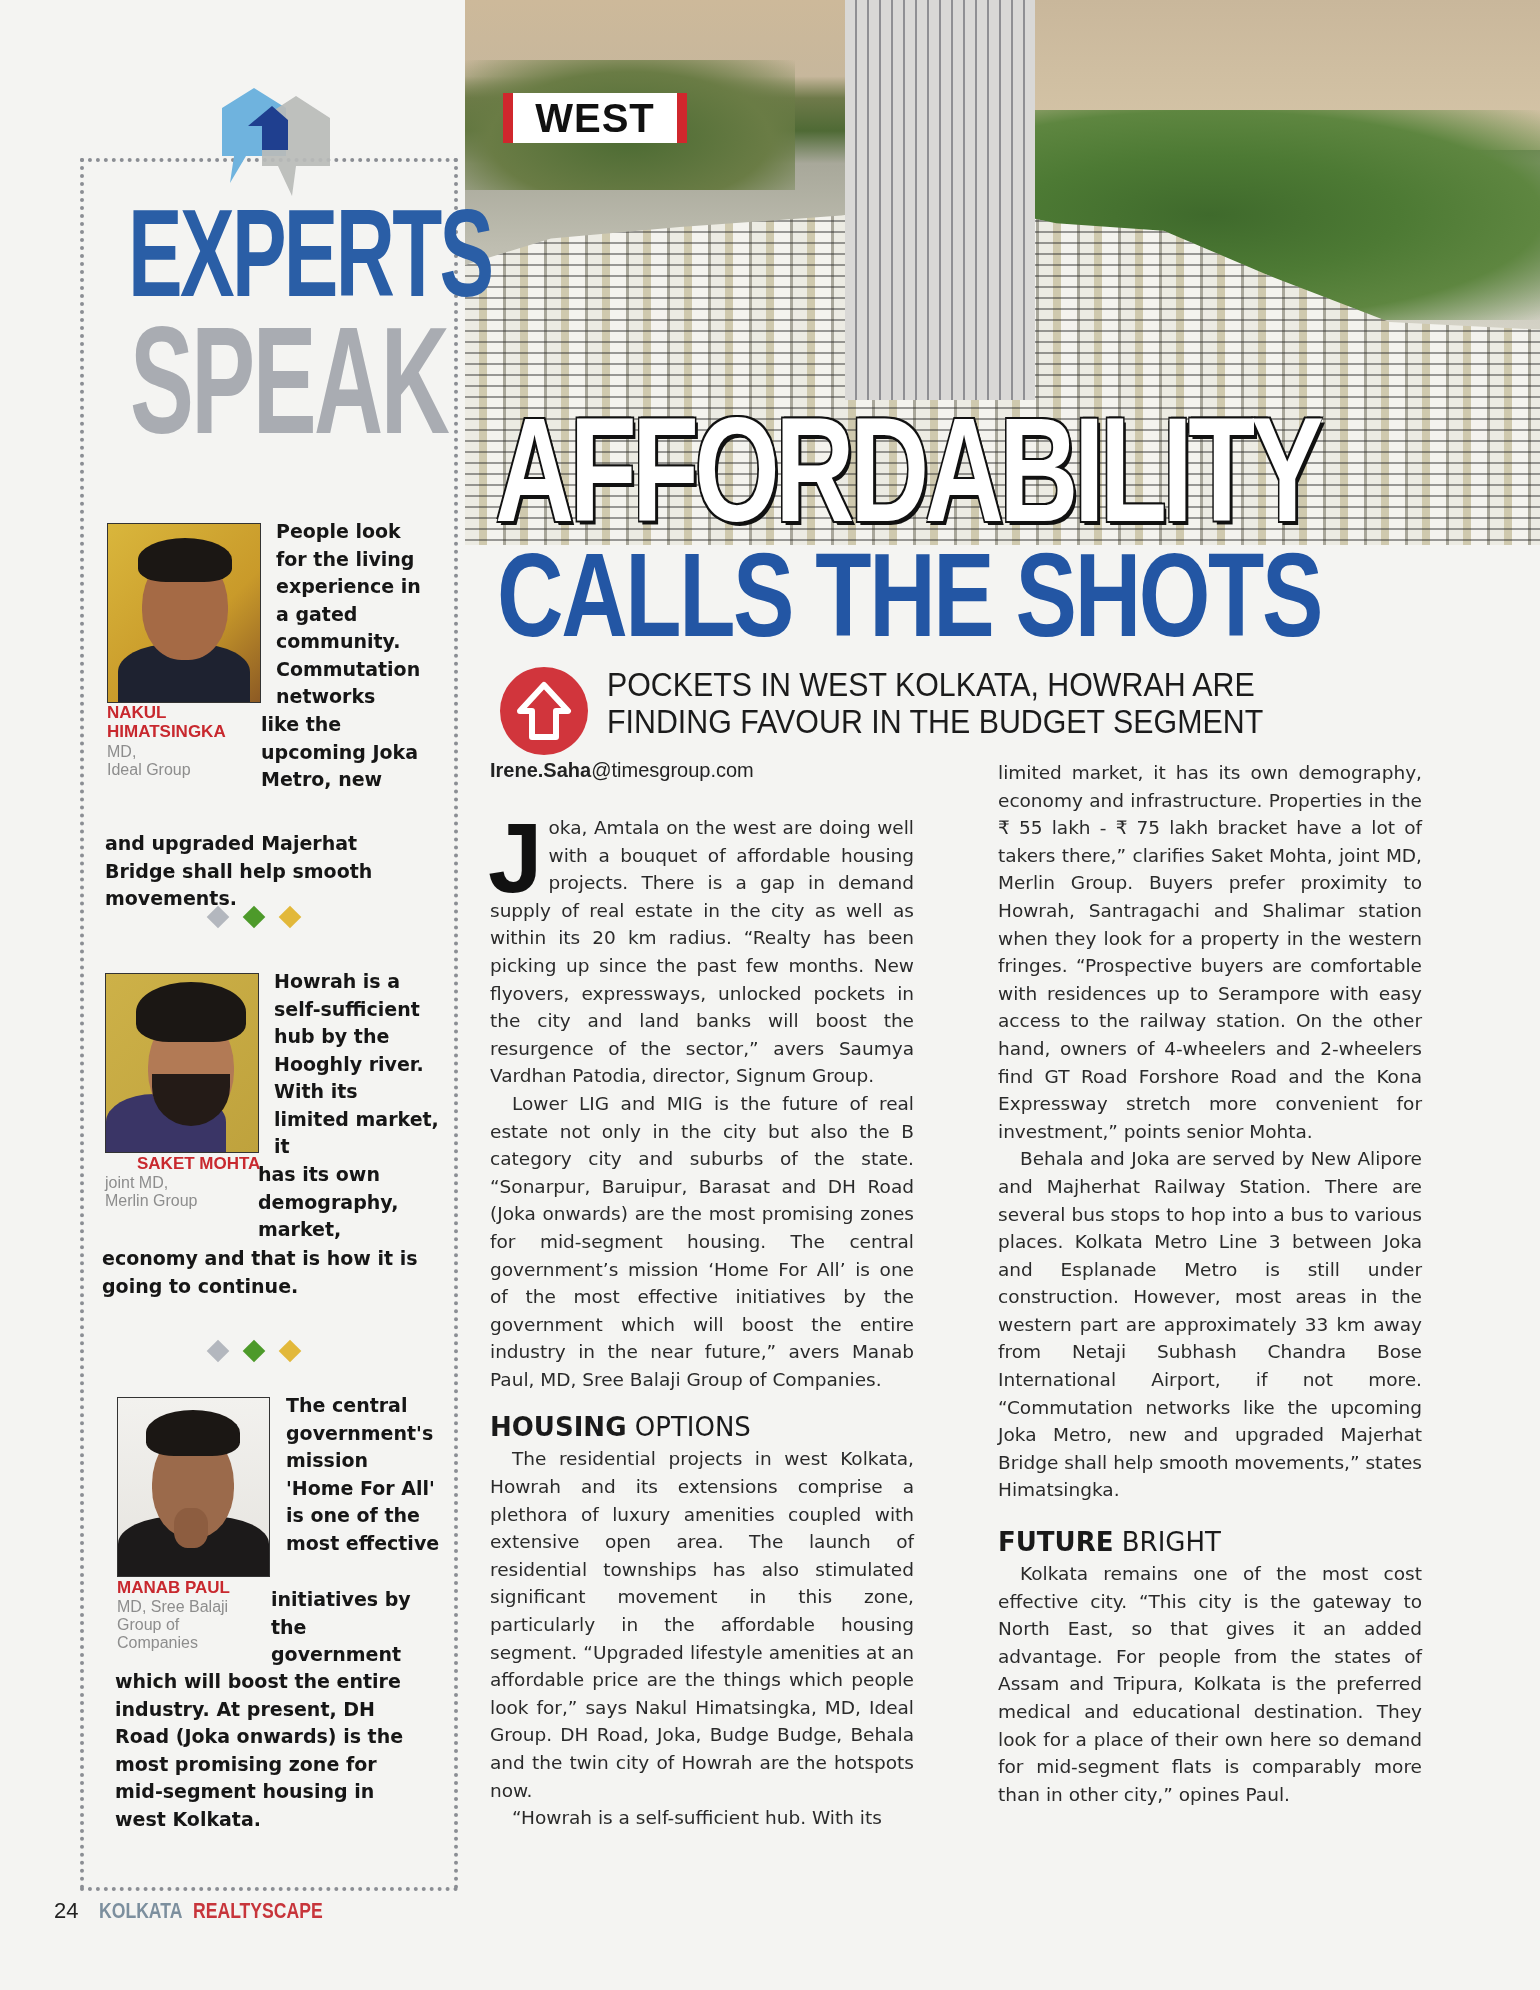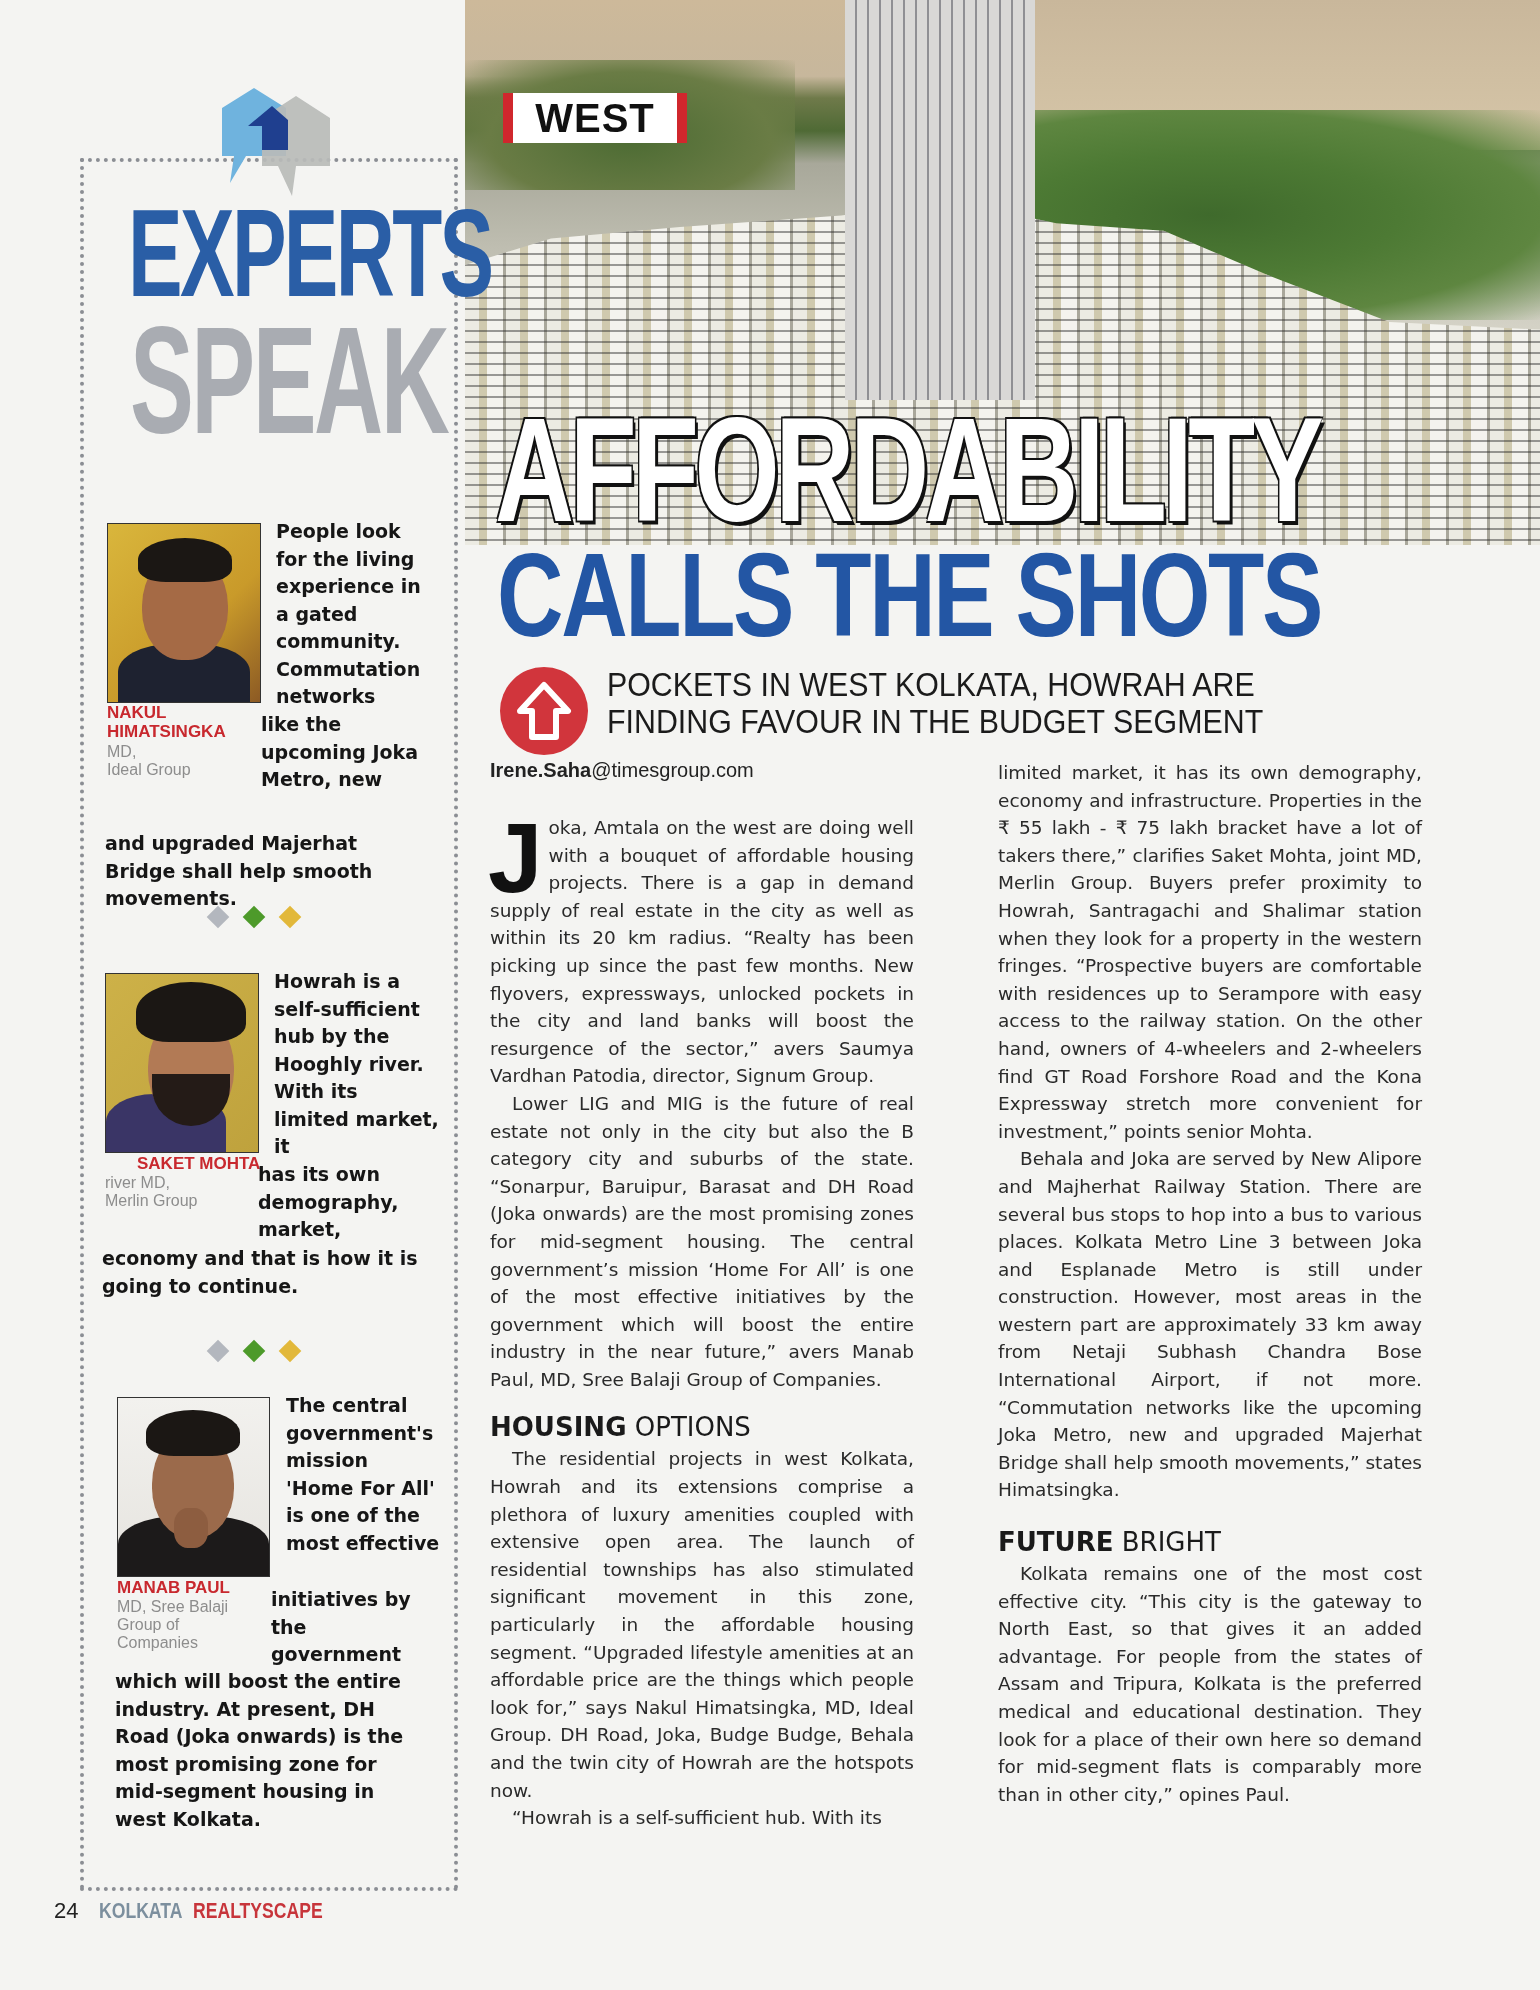--- a/index.html
+++ b/index.html
@@ -165,21 +165,21 @@
 <div class="photo" style="left:105px; top:973px; width:152px; height:178px; background:linear-gradient(135deg,#cdb148,#bfa23d);">
   <div class="suit" style="left:0; top:120px; width:120px; height:70px; background:#3a3566;"></div>
   <div class="face" style="left:42px; top:38px; width:86px; height:110px; background:#b27a55;"></div>
   <div class="hair" style="left:30px; top:8px; width:110px; height:60px;"></div>
   <div style="position:absolute; left:46px; top:100px; width:78px; height:52px; border-radius:0 0 40px 40px; background:#241b17;"></div>
 </div>
 <div class="exp-name" style="left:105px; top:1154px;margin-left:32px;">
   <div>SAKET MOHTA</div>
 </div>
 <div class="exp-title" style="left:105px; top:1174px;">
-  <div>river MD,</div>
+  <div>joint MD,</div>
   <div>Merlin Group</div>
 </div>
 <div class="quote quote-float" style="left:274px; top:968px; width:165px;">Howrah is a self-sufficient hub by the Hooghly river. With its limited market, it</div>
 <div class="quote quote-float" style="left:258px; top:1161px; width:160px;">has its own demography, market,</div>
 <div class="quote quote-full" style="left:102px; top:1245px; width:320px;">economy and that is how it is going to continue.</div>
 
 <div class="divider" style="top:1340px;">
   <span style="background:#b3b7be;"></span>
   <span style="background:#4d9a2a;"></span>
   <span style="background:#e2b83a;"></span>

